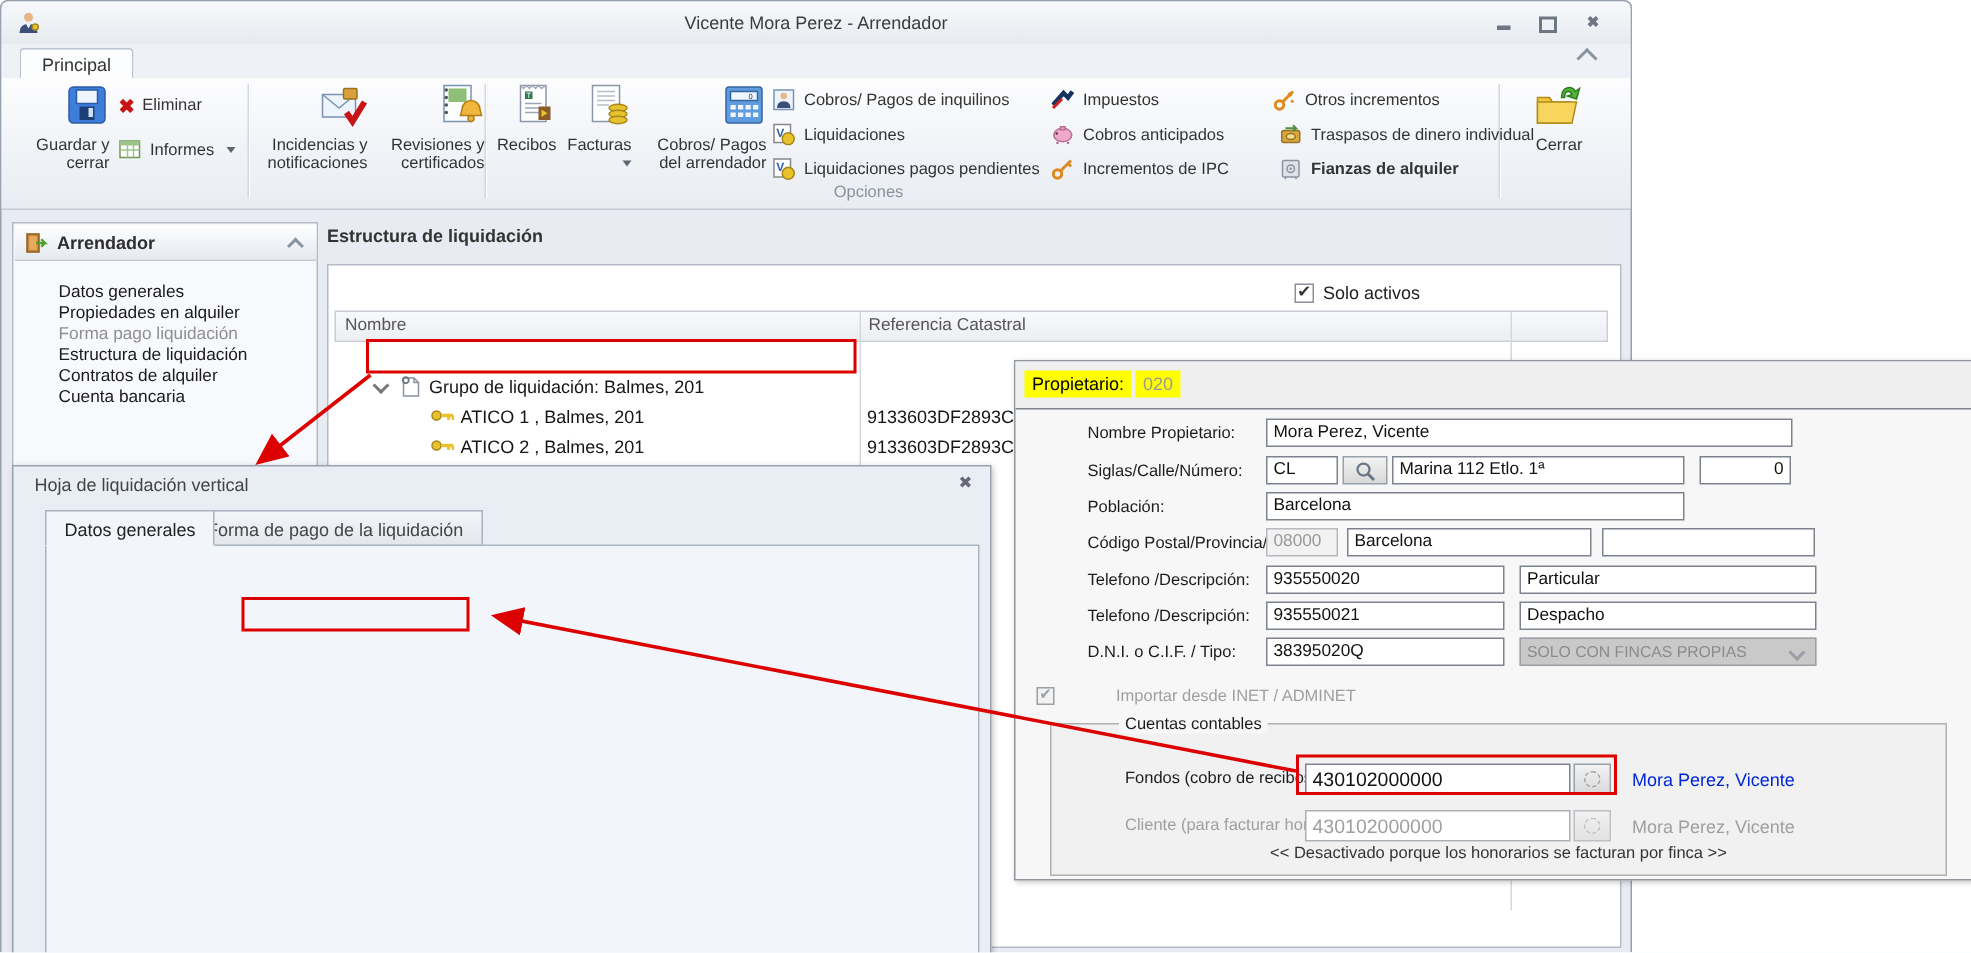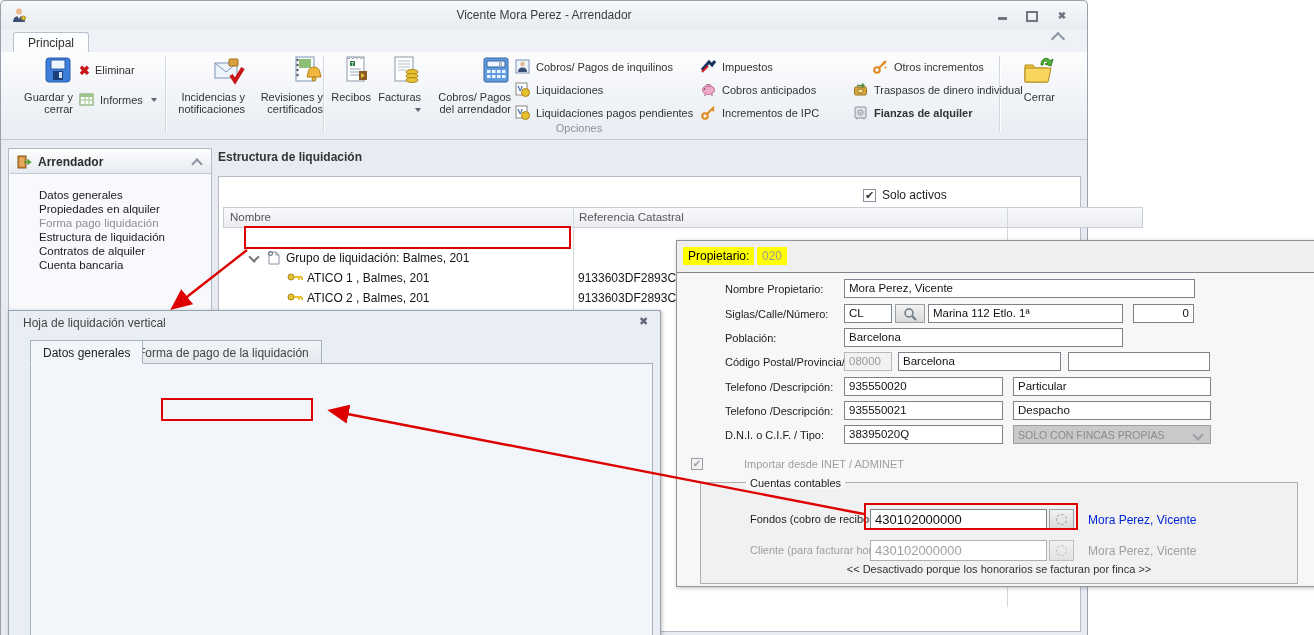--- a/index.html
+++ b/index.html
@@ -36,21 +36,21 @@
   #sidebar-header{left:1px;top:1px;width:201px;height:24px;
       background:linear-gradient(#fefefe,#e5eaf1);border-bottom:1px solid #c3c9d3;
       display:flex;align-items:center;gap:6px;padding-left:6px;box-sizing:border-box;}
   #sidebar-header b{font-size:12px;color:#2e2e2e;}
   .side-chevron{position:absolute;right:10px;top:10px;width:6px;height:6px;
       border-top:2px solid #8a93a0;border-left:2px solid #8a93a0;transform:rotate(45deg);}
   .side-item{left:30px;width:170px;height:14px;font-size:11.5px;color:#1a1a1a;line-height:14px;}
   
   #tree-panel{left:218px;top:176px;width:863px;height:456px;background:#fff;
               border:1px solid #b4bbc7;box-sizing:border-box;}
-  #tree-header{left:4px;top:30px;width:920px;height:21px;
+  #tree-header{left:4px;top:30px;width:849px;height:21px;
       background:linear-gradient(#f8f9fb,#ecEEf2);border:1px solid #c9ced6;box-sizing:border-box;
       font-size:11.5px;color:#555;}
   .col-line{top:30px;width:1px;background:#d4d8de;height:400px;}
   .tree-row{left:4px;width:853px;height:20px;font-size:12px;color:#151515;}
   .tree-cell-ref{position:absolute;left:355px;top:3px;width:112px;overflow:hidden;white-space:nowrap;}
   .chev-open{position:absolute;width:6px;height:6px;border-right:2px solid #777;
              border-bottom:2px solid #777;transform:rotate(45deg);}
   .cbx{width:13px;height:13px;background:#fff;border:1px solid #8a919c;box-sizing:border-box;
        font-size:11px;line-height:11px;text-align:center;color:#333;}
   
@@ -303,21 +303,21 @@
       </div>
       <div class="abs rbtn-sm" style="left:700px;top:53px;">
         <span class="icon16"><svg width="15" height="15">
               <circle cx="4" cy="11" r="2.8" fill="none" stroke="#e08a1e" stroke-width="2"></circle>
               <line x1="6" y1="9" x2="13" y2="2" stroke="#e08a1e" stroke-width="2"></line>
               <line x1="11" y1="4" x2="13" y2="6" stroke="#e08a1e" stroke-width="2"></line>
             </svg></span>
         <span>Incrementos de IPC</span>
       </div>
 
-      <div class="abs rbtn-sm" style="left:872px;top:7px;">
+      <div class="abs rbtn-sm" style="left:848px;top:7px;">
         <span class="icon16"><svg width="15" height="15">
               <circle cx="4" cy="11" r="2.8" fill="none" stroke="#e08a1e" stroke-width="2"></circle>
               <line x1="6" y1="9" x2="13" y2="2" stroke="#e08a1e" stroke-width="2"></line>
               <line x1="10" y1="3" x2="12" y2="5" stroke="#e08a1e" stroke-width="2"></line>
               <circle cx="12.5" cy="8.5" r="1" fill="#e08a1e"></circle>
             </svg></span>
         <span>Otros incrementos</span>
       </div>
       <div class="abs rbtn-sm" style="left:852px;top:30px;">
         <span class="icon16"><svg width="15" height="15">

